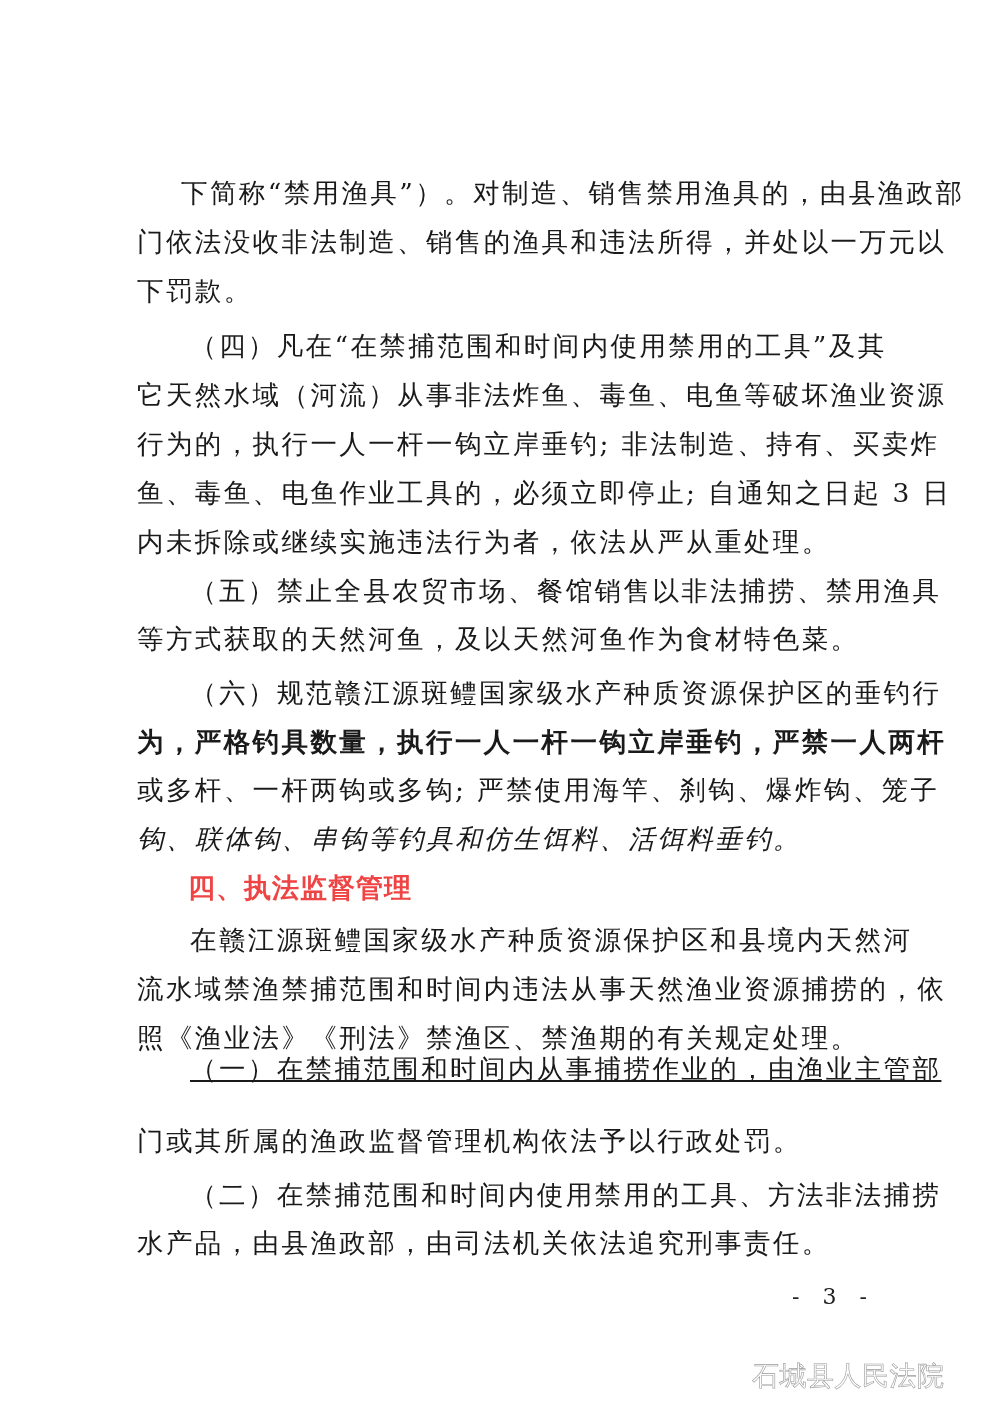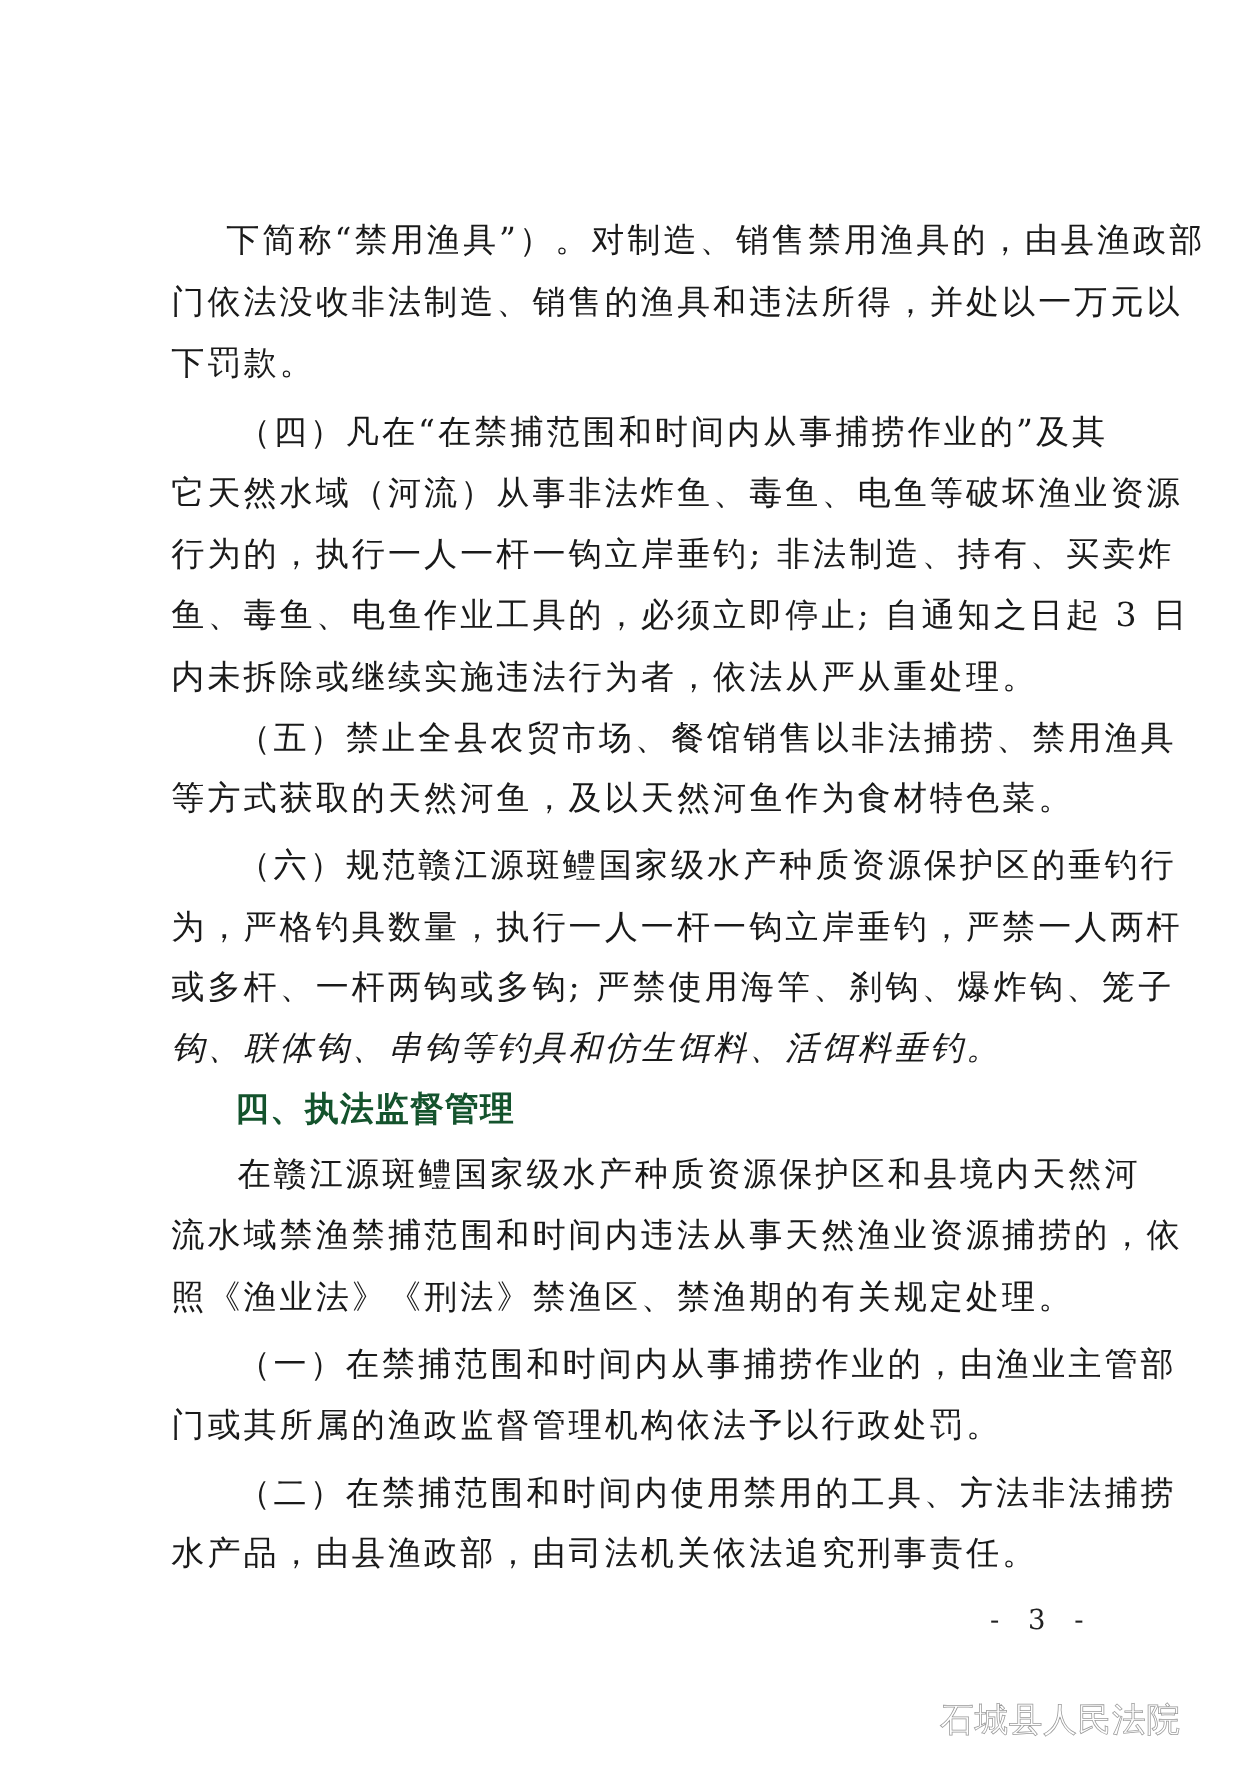--- a/index.html
+++ b/index.html
@@ -11,21 +11,21 @@
   .page { position: absolute; left: 0; top: 0; width: 999px; height: 1414px; background: #fff; }
   .line {
     position: absolute; left: 137px; width: 740px;
     font-size: 26.5px; line-height: 34px; white-space: nowrap;
     letter-spacing: 2.4px;
   }
   .indent { left: 190px; width: 687px; }
   .heading {
     position: absolute; left: 188px; font-size: 27px; line-height: 34px;
     font-family: "DejaVu Sans", "Liberation Sans", sans-serif; font-weight: bold;
-    letter-spacing: 1px; color: #14532d;
+    letter-spacing: 1px; color: #ef4444;
   }
   .page-number {
     position: absolute; left: 792px; top: 1282px; font-size: 22px; line-height: 30px;
     letter-spacing: 8px; color: #222;
   }
   .watermark {
     position: absolute; left: 752px; top: 1350px; height: 40px;
     display: flex; align-items: flex-end; gap: 8px; flex-direction: column;
   }
   .watermark-text {
@@ -36,38 +36,38 @@
   .wechat-icon { width: 42px; height: 36px; display: block; }
 </style>
 </head>
 <body>
 
 <div class="page">
   <div id="body-lines">
       <div class="line" style="top: 176px; margin-left: 44px;">下简称“禁用渔具”）。对制造、销售禁用渔具的，由县渔政部</div>
       <div class="line" style="top: 225px;">门依法没收非法制造、销售的渔具和违法所得，并处以一万元以</div>
       <div class="line" style="top: 274px;">下罚款。</div>
-      <div class="line indent" style="top: 329px;">（四）凡在“在禁捕范围和时间内从事捕捞作业的”及其</div>
+      <div class="line indent" style="top: 329px;">（四）凡在“在禁捕范围和时间内使用禁用的工具”及其</div>
       <div class="line" style="top: 378px;">它天然水域（河流）从事非法炸鱼、毒鱼、电鱼等破坏渔业资源</div>
       <div class="line" style="top: 427px;">行为的，执行一人一杆一钩立岸垂钓; 非法制造、持有、买卖炸</div>
       <div class="line" style="top: 476px;">鱼、毒鱼、电鱼作业工具的，必须立即停止; 自通知之日起 3 日</div>
       <div class="line" style="top: 525px;">内未拆除或继续实施违法行为者，依法从严从重处理。</div>
       <div class="line indent" style="top: 574px;">（五）禁止全县农贸市场、餐馆销售以非法捕捞、禁用渔具</div>
       <div class="line" style="top: 622px;">等方式获取的天然河鱼，及以天然河鱼作为食材特色菜。</div>
       <div class="line indent" style="top: 676px;">（六）规范赣江源斑鳢国家级水产种质资源保护区的垂钓行</div>
-      <div class="line" style="top: 725px;">为，严格钓具数量，执行一人一杆一钩立岸垂钓，严禁一人两杆</div>
+      <div class="line" style="top: 725px; font-weight: bold;">为，严格钓具数量，执行一人一杆一钩立岸垂钓，严禁一人两杆</div>
       <div class="line" style="top: 773px;">或多杆、一杆两钩或多钩; 严禁使用海竿、刹钩、爆炸钩、笼子</div>
       <div class="line" style="top: 822px; font-style: italic;">钩、联体钩、串钩等钓具和仿生饵料、活饵料垂钓。</div>
     </div>
   <div class="heading" style="top: 871px;">四、执法监督管理</div>
   <div id="section-lines">
       <div class="line indent" style="top: 923px;">在赣江源斑鳢国家级水产种质资源保护区和县境内天然河</div>
       <div class="line" style="top: 972px;">流水域禁渔禁捕范围和时间内违法从事天然渔业资源捕捞的，依</div>
       <div class="line" style="top: 1021px;">照《渔业法》《刑法》禁渔区、禁渔期的有关规定处理。</div>
-      <div class="line indent" style="top: 1075px;">（一）在禁捕范围和时间内从事捕捞作业的，由渔业主管部</div>
+      <div class="line indent" style="top: 1052px; text-decoration: underline;">（一）在禁捕范围和时间内从事捕捞作业的，由渔业主管部</div>
       <div class="line" style="top: 1124px;">门或其所属的渔政监督管理机构依法予以行政处罚。</div>
       <div class="line indent" style="top: 1178px;">（二）在禁捕范围和时间内使用禁用的工具、方法非法捕捞</div>
       <div class="line" style="top: 1226px;">水产品，由县渔政部，由司法机关依法追究刑事责任。</div>
     </div>
 
   <div class="page-number">- 3 -</div>
 
   <div class="watermark">
     <svg class="wechat-icon" viewBox="0 0 42 36">
       <ellipse cx="15" cy="13" rx="13" ry="10.5" fill="none" stroke="#bdbdbd" stroke-width="1.3"></ellipse>

